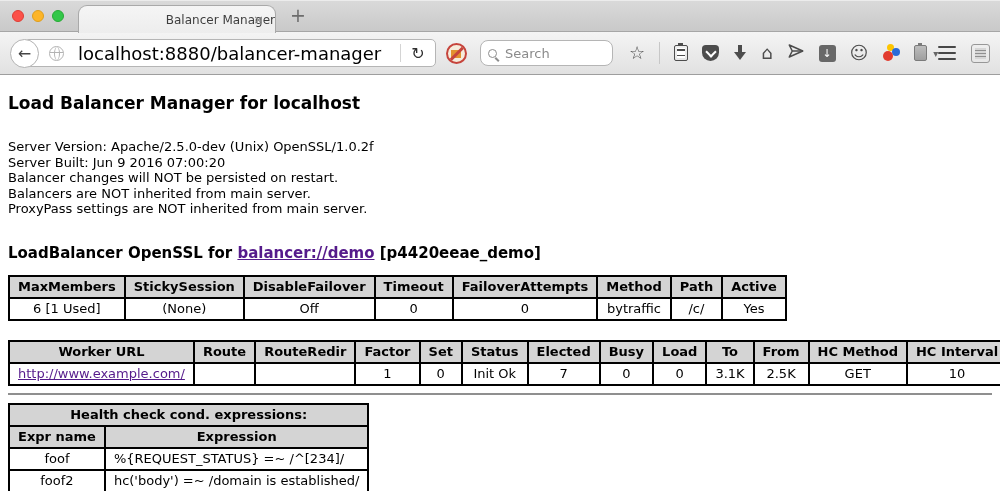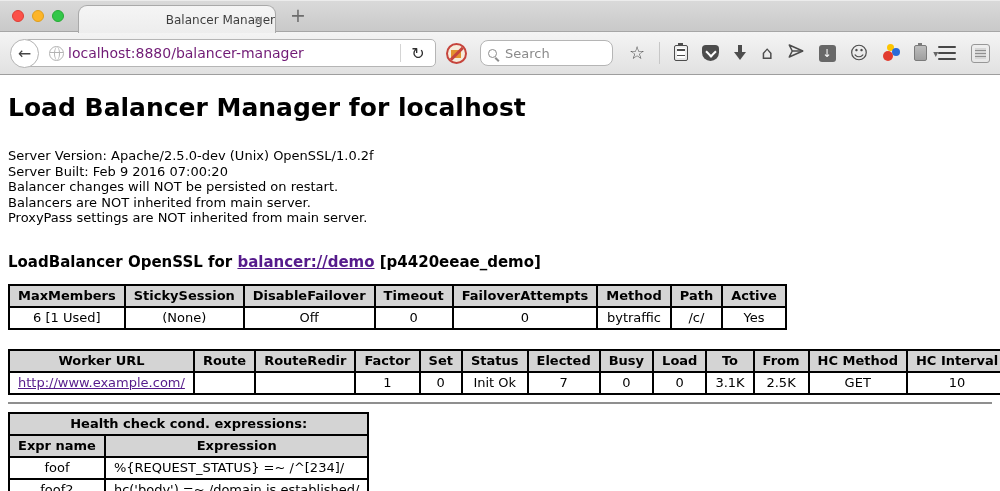--- a/index.html
+++ b/index.html
@@ -25,21 +25,21 @@
   .toolbar { height:43px; background:linear-gradient(#f4f4f4,#e1e1e1); border-bottom:1px solid #9e9e9e;
              display:flex; align-items:center; padding:0 10px; }
   .back-btn { width:29px; height:29px; border-radius:50%; background:#fff; border:1px solid #b2b2b2;
               display:flex; align-items:center; justify-content:center; font-size:16px; color:#454545;
               flex:none; z-index:2; margin-right:-15px; }
   .url-bar { height:28px; width:412px; background:#fff; border:1px solid #b5b5b5; border-radius:5px;
              display:flex; align-items:center; padding:0 0 0 24px; flex:none; }
   .globe { width:15px; height:15px; border:1.5px solid #b3b3b3; border-radius:50%; position:relative; flex:none; }
   .globe::before { content:""; position:absolute; left:0; right:0; top:5px; border-top:1.5px solid #b3b3b3; }
   .globe::after  { content:""; position:absolute; left:4px; top:0; bottom:0; width:4px; border:1.5px solid #b3b3b3; border-top:none; border-bottom:none; border-radius:50%; }
-  .url-text { font-size:14px; color:#701a75; margin-left:4px; white-space:nowrap; }
+  .url-text { font-size:18px; color:#000000; margin-left:14px; white-space:nowrap; }
   .url-spacer { flex:1; }
   .url-div { width:1px; height:18px; background:#d4d4d4; }
   .reload { width:34px; text-align:center; font-size:16px; color:#2f2f2f; }
   .blocked { width:21px; height:21px; border-radius:50%; border:2.5px solid #c6443c; background:#f5ecdc;
              position:relative; flex:none; margin-left:10px; overflow:hidden; }
   .blocked::before { content:""; position:absolute; left:3px; top:5px; width:10px; height:8px; background:#e2922e; }
   .blocked::after { content:""; position:absolute; left:7px; top:-3px; width:2.5px; height:24px; background:#c6443c; transform:rotate(45deg); }
   .search-bar { height:26px; width:133px; background:#fff; border:1px solid #b5b5b5; border-radius:8px;
                 display:flex; align-items:center; padding:0 7px; margin-left:13px; flex:none; gap:6px; }
   .magnifier { width:9px; height:9px; border:1.5px solid #8c8c8c; border-radius:50%; position:relative; flex:none; }
@@ -67,21 +67,21 @@
   .icon-batt { width:13px; height:16px; border:1.6px solid #7b7b7b; border-radius:2px; background:linear-gradient(#bdbdbd,#9f9f9f); position:relative; }
   .icon-batt::before { content:""; position:absolute; top:-3px; left:2.5px; width:4px; height:3px; background:#7b7b7b; }
   .caret { font-size:10px; color:#666; margin-left:-8px; }
   .hamburger { display:flex; flex-direction:column; gap:3.5px; margin-left:auto; }
   .hamburger span { width:18px; height:2.6px; background:#474747; border-radius:1px; display:block; }
   .icon-grid { width:19px; height:19px; background:#d6d6d6; border:1px solid #979797; border-radius:3px; margin-left:15px;
                background-image:repeating-linear-gradient(#d6d6d6 0 2px, #8f8f8f 2px 3px); background-clip:content-box; padding:3px; }
 
   
   .content { padding:2px 8px 0 8px; color:#000; }
-  h1 { font-size:25px; font-weight:bold; margin:16px 0 26px 0; letter-spacing:0; }
+  h1 { font-size:17px; font-weight:bold; margin:16px 0 26px 0; letter-spacing:0; }
   .info p { margin:0; font-size:13px; line-height:15.6px; }
   h3 { font-size:15px; font-weight:bold; margin:27px 0 13px 0; }
   a { color:#551a8b; text-decoration:underline; }
   table { border-collapse:collapse; font-size:13px; }
   th, td { border:2px solid #000000; padding:2px 8px; text-align:center; line-height:16px; white-space:nowrap; }
   th { background:#d4d4d4; font-weight:bold; }
   td.left, th.left-h { text-align:left; }
   td.left { text-align:left; }
   .worker-table { margin-top:19px; width:960px; }
   .health-table { margin-top:8px; width:312px; }
@@ -147,21 +147,21 @@
         <span></span>
       </div>
     <div class="icon-grid"></div>
   </div>
 
   <div class="content">
     <h1>Load Balancer Manager for localhost</h1>
 
     <div class="info">
       <p>Server Version: Apache/2.5.0-dev (Unix) OpenSSL/1.0.2f</p>
-      <p>Server Built: Feb 9 2016 07:00:20</p>
+      <p>Server Built: Jun 9 2016 07:00:20</p>
       <p>Balancer changes will NOT be persisted on restart.</p>
       <p>Balancers are NOT inherited from main server.</p>
       <p>ProxyPass settings are NOT inherited from main server.</p>
     </div>
 
     <h3>
       <span>LoadBalancer OpenSSL for </span><a href="#">balancer://demo</a><span> [p4420eeae_demo]</span>
     </h3>
 
     <table class="balancer-table">

